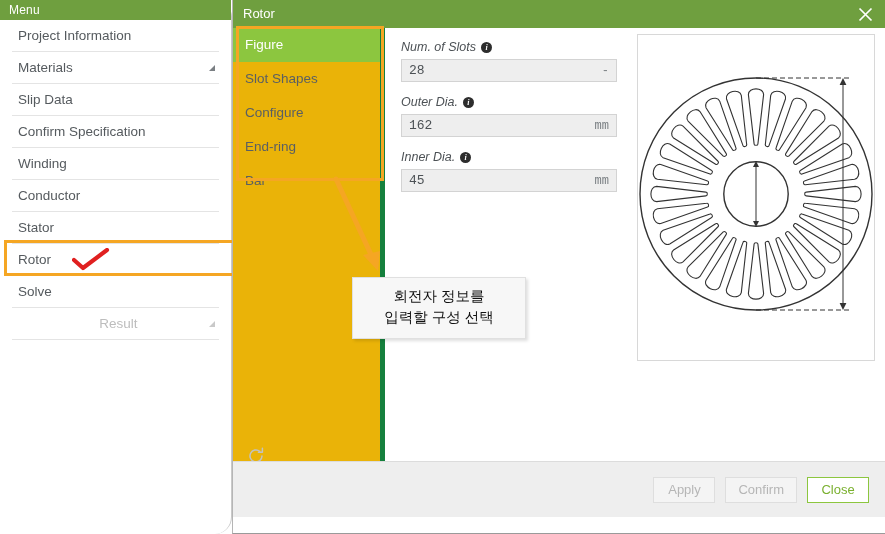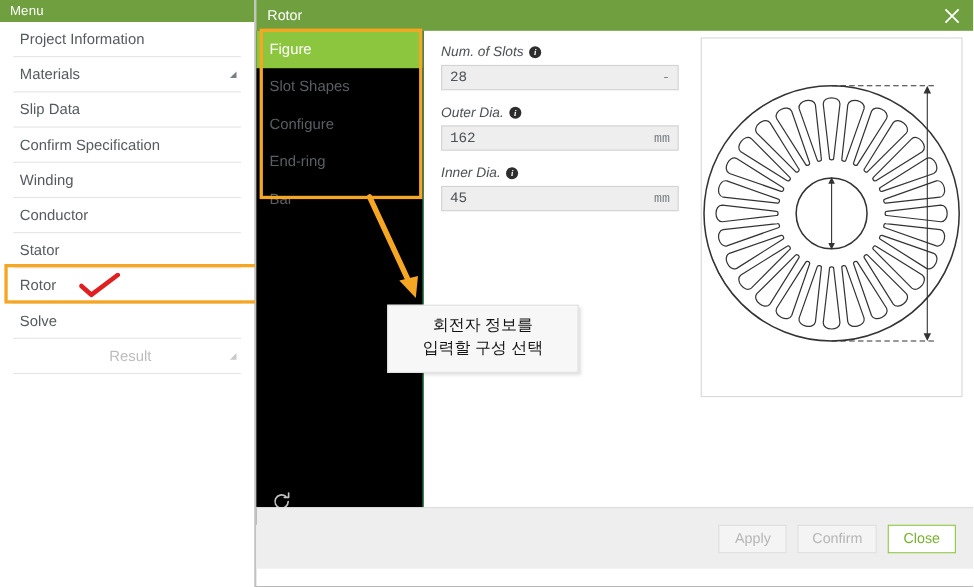--- a/index.html
+++ b/index.html
@@ -23,20 +23,21 @@
   
   #menu-panel {
     position: absolute;
     left: 0;
     top: 0;
     width: 232px;
     height: 534px;
     background: #ffffff;
     border-right: 1px solid #c9c9c9;
     box-sizing: border-box;
+    border-radius: 17px;
   }
   #menu-titlebar {
     height: 20px;
     background: #6f9f3f;
     color: #ffffff;
     font-size: 12px;
     line-height: 20px;
     padding-left: 9px;
     box-sizing: border-box;
     letter-spacing: 0.2px;
@@ -131,24 +132,24 @@
     left: 0;
     top: 28px;
     right: 0;
     bottom: 56px;
     display: flex;
   }
 
   
   #tab-column {
     width: 152px;
-    border-right: 1px solid #15803d;
+    border-right: 5px solid #15803d;
     position: relative;
     box-sizing: border-box;
-    background: #000000;
+    background: #eab308;
   }
   .tab-item {
     height: 34px;
     line-height: 34px;
     font-size: 13.5px;
     color: #5a5f63;
     padding-left: 12px;
     box-sizing: border-box;
     white-space: nowrap;
   }

